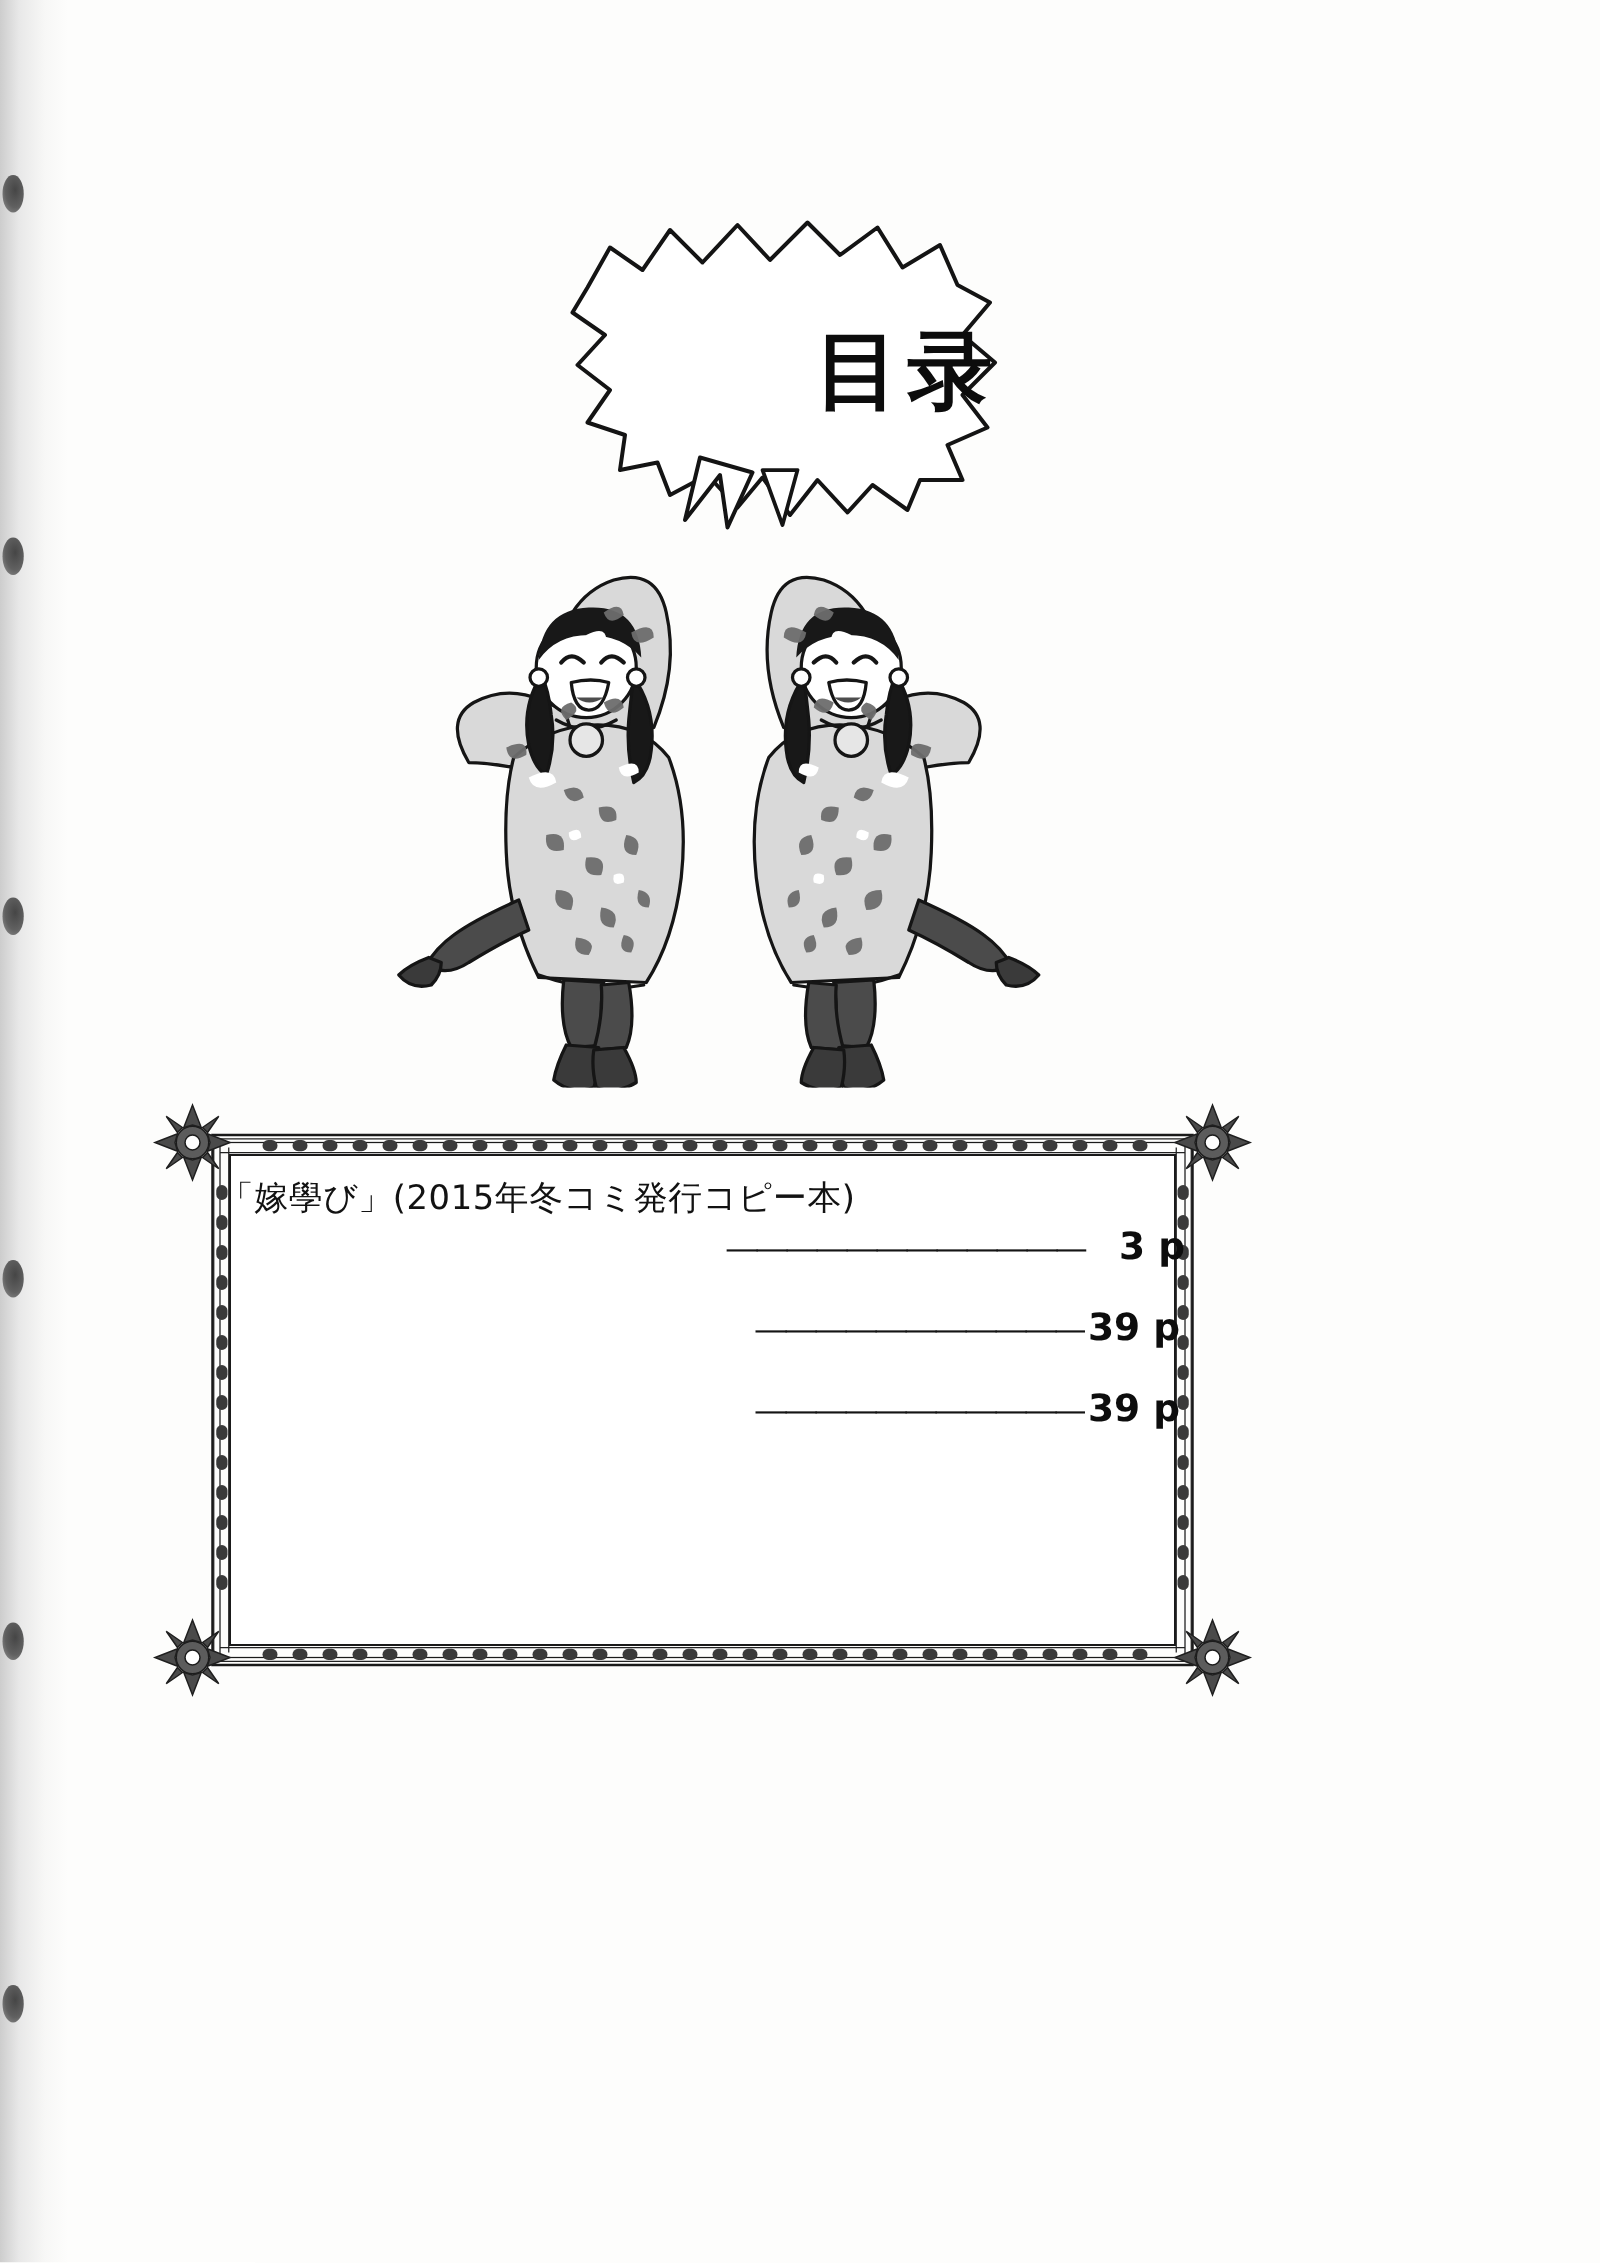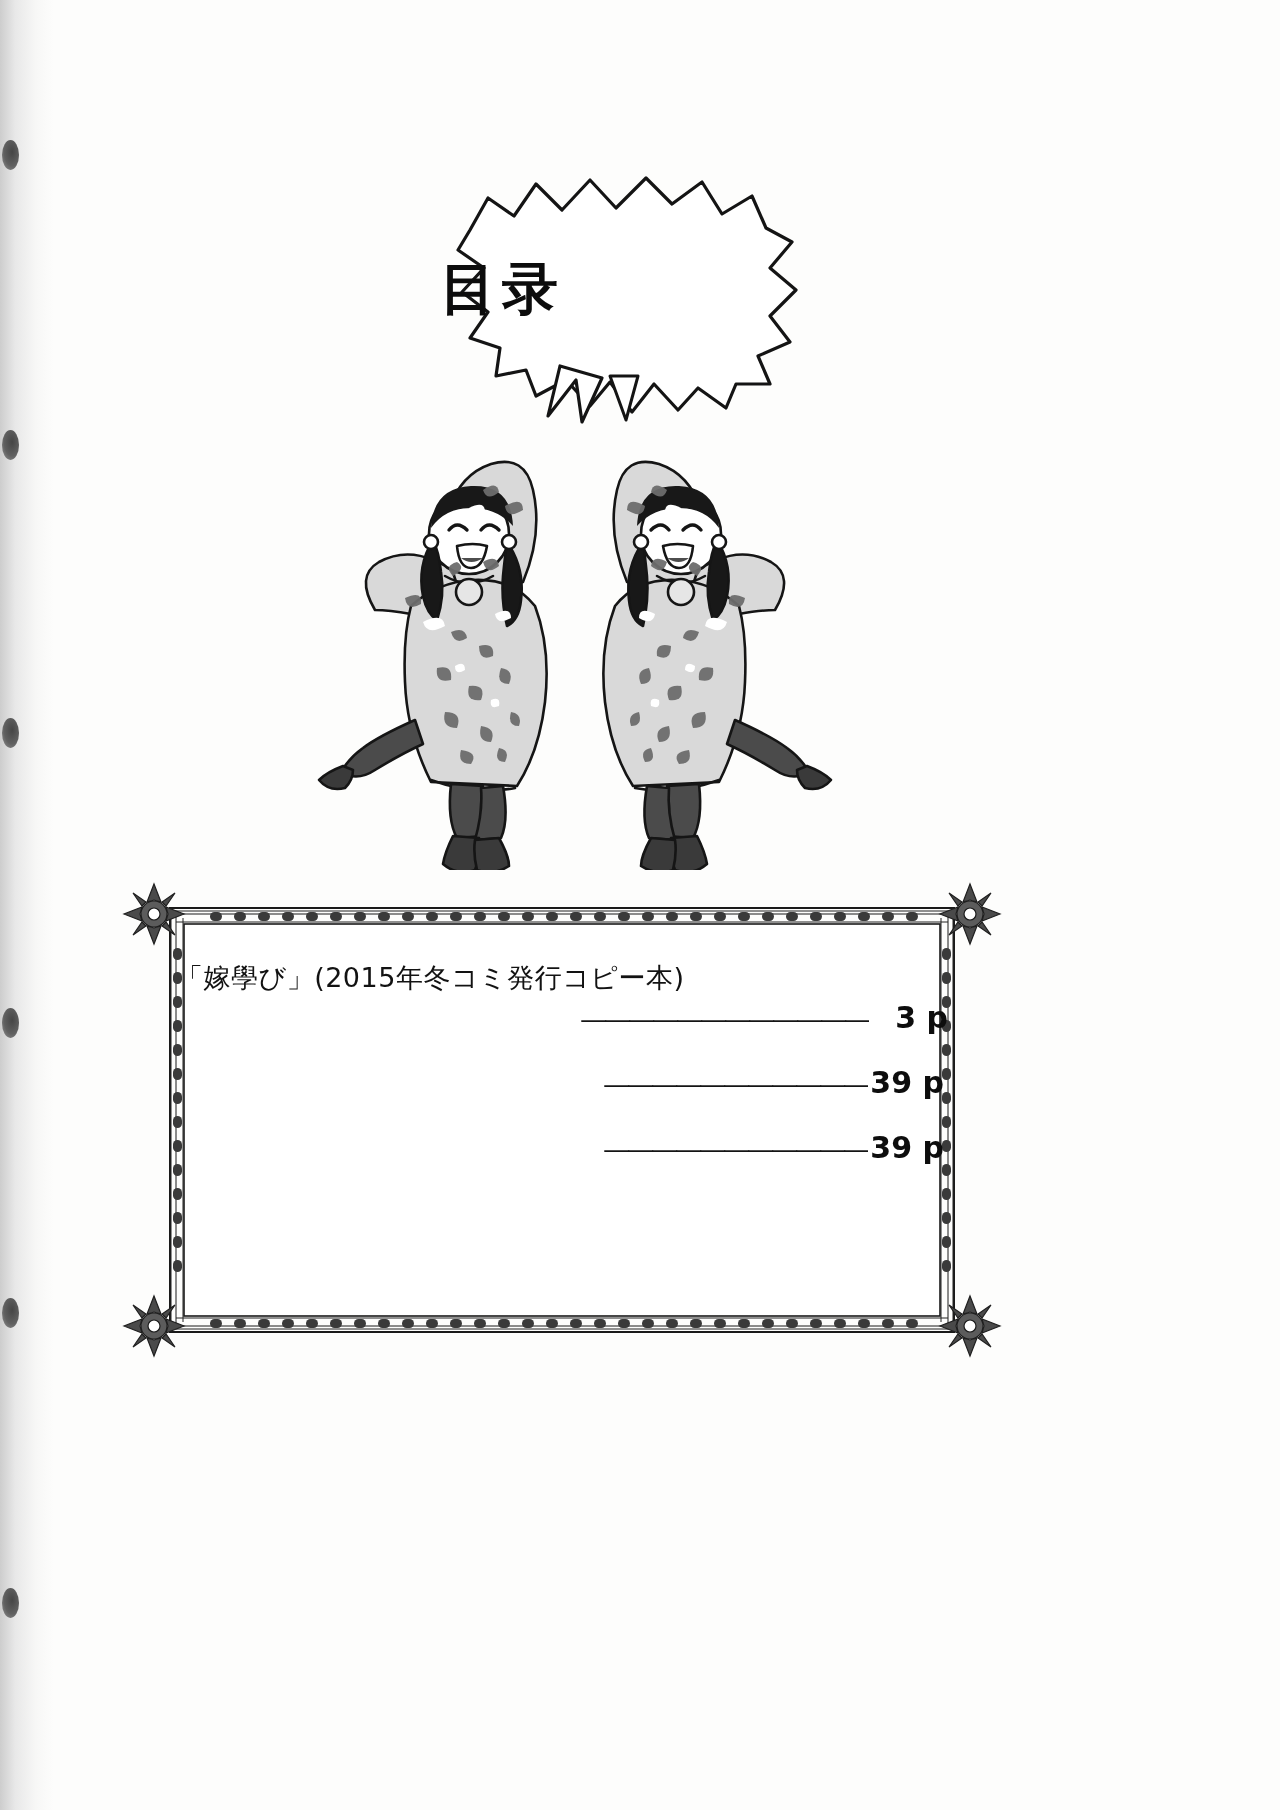--- a/index.html
+++ b/index.html
@@ -63,24 +63,24 @@
     top: 170px;
     width: 360px;
     height: 260px;
   }
   .title-bubble-wrap svg { display: block; }
   .bubble-text {
     position: absolute;
     left: 0;
     top: 82px;
     width: 360px;
-    text-align: left;
+    text-align: right;
     font-family: "DejaVu Sans", "Liberation Sans", sans-serif;
     font-weight: bold;
-    font-size: 56px;
+    font-size: 68px;
     letter-spacing: 6px;
     color: #0c0c0c;
   }
 
   
   .illustration {
     position: absolute;
     left: 255px;
     top: 400px;
     width: 640px;
@@ -107,21 +107,20 @@
   }
 
   .toc-entry {
     margin-bottom: 30px;
   }
   .toc-title {
     font-size: 27px;
     letter-spacing: 0.5px;
     color: #121212;
     white-space: nowrap;
-    margin-top: 20px;
   }
   .toc-leader-row {
     display: flex;
     align-items: baseline;
     justify-content: flex-end;
     margin-top: 4px;
     padding-right: 4px;
   }
   .toc-dashes {
     font-size: 25px;

